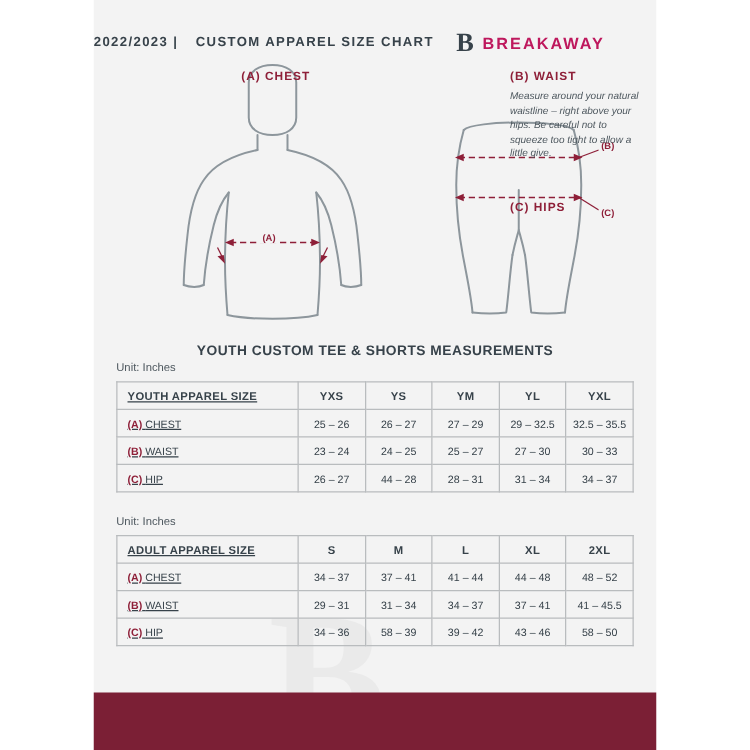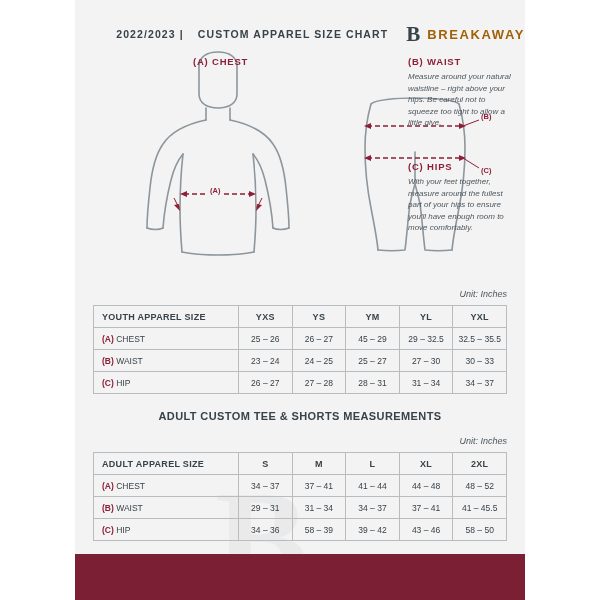--- a/index.html
+++ b/index.html
@@ -53,21 +53,21 @@
 
   
   .header {
     position: absolute;
     left: 0;
     top: 20px;
     width: 450px;
     height: 28px;
     display: flex;
     align-items: center;
-    justify-content: flex-end;
+    justify-content: flex-start;
   }
   .header-title {
     font-size: 10.5px;
     font-weight: bold;
     letter-spacing: 1.1px;
     color: #37424a;
     white-space: nowrap;
   }
   .header-sep {
     display: inline-block;
@@ -83,21 +83,21 @@
     font-size: 21px;
     font-weight: bold;
     color: #37424a;
     line-height: 1;
     margin-right: 7px;
   }
   .brand-name {
     font-size: 13px;
     font-weight: bold;
     letter-spacing: 1.6px;
-    color: #a16207;
+    color: #be185d;
   }
 
   
   .diagram {
     position: absolute;
     left: 0;
     top: 48px;
     width: 450px;
     height: 222px;
   }
@@ -130,44 +130,44 @@
   
   .tbl-block { position: absolute; left: 18px; width: 414px; }
   .tbl-title {
     text-align: center;
     font-size: 11px;
     font-weight: bold;
     letter-spacing: 0.4px;
     color: #37424a;
   }
   .tbl-sub {
-    text-align: right;
+    text-align: left;
     font-size: 9px;
-    font-style: italic;
     color: #4d575e;
-    margin-top: 14px;
+    margin-top: 2px;
     margin-bottom: 6px;
   }
   table {
     width: 100%;
     border-collapse: collapse;
     table-layout: fixed;
   }
   th, td {
     border: 1px solid #b9bcbe;
     height: 21px;
     font-size: 8.5px;
     color: #37424a;
     text-align: center;
     padding: 0;
   }
   th.rowhead, td.rowhead {
     text-align: left;
     padding-left: 8px;
     width: 136px;
+    text-decoration: underline;
   }
   th {
     font-weight: bold;
     font-size: 9px;
     letter-spacing: 0.3px;
   }
   td.rowhead {
     font-weight: normal;
   }
   td.rowhead .code {
@@ -275,77 +275,76 @@
         <div class="c-title">(A) CHEST</div>
       </div>
 
       <div class="callout" style="left:333px; top:8px; width:108px;">
         <div class="c-title">(B) WAIST</div>
         <div class="c-body">Measure around your natural waistline – right above your hips. Be careful not to squeeze too tight to allow a little give.</div>
       </div>
 
       <div class="callout" style="left:333px; top:113px; width:108px;">
         <div class="c-title">(C) HIPS</div>
-        <div class="c-body">With your feet together, measure around the fullest part of your hips to ensure you'll have enough room to move comfortably.</div>
       </div>
     </div>
 
     <div class="tbl-block" style="top:275px;">
+      <div class="tbl-title">YOUTH CUSTOM TEE &amp; SHORTS MEASUREMENTS</div>
       <div class="tbl-sub">Unit: Inches</div>
       <table>
         <thead>
           <tr>
             <th class="rowhead">YOUTH APPAREL SIZE</th>
             <th>YXS</th>
             <th>YS</th>
             <th>YM</th>
             <th>YL</th>
             <th>YXL</th>
           </tr>
         </thead>
         <tbody>
           <tr>
             <td class="rowhead">
               <span class="code">(A)</span>
               <span class="nm">CHEST</span>
             </td>
             <td>25 – 26</td>
             <td>26 – 27</td>
-            <td>45 – 29</td>
+            <td>27 – 29</td>
             <td>29 – 32.5</td>
             <td>32.5 – 35.5</td>
           </tr>
           <tr>
             <td class="rowhead">
               <span class="code">(B)</span>
               <span class="nm">WAIST</span>
             </td>
             <td>23 – 24</td>
             <td>24 – 25</td>
             <td>25 – 27</td>
             <td>27 – 30</td>
             <td>30 – 33</td>
           </tr>
           <tr>
             <td class="rowhead">
               <span class="code">(C)</span>
               <span class="nm">HIP</span>
             </td>
             <td>26 – 27</td>
-            <td>27 – 28</td>
+            <td>44 – 28</td>
             <td>28 – 31</td>
             <td>31 – 34</td>
             <td>34 – 37</td>
           </tr>
         </tbody>
       </table>
     </div>
 
     <div class="tbl-block" style="top:410px;">
-      <div class="tbl-title">ADULT CUSTOM TEE &amp; SHORTS MEASUREMENTS</div>
       <div class="tbl-sub">Unit: Inches</div>
       <table>
         <thead>
           <tr>
             <th class="rowhead">ADULT APPAREL SIZE</th>
             <th>S</th>
             <th>M</th>
             <th>L</th>
             <th>XL</th>
             <th>2XL</th>

